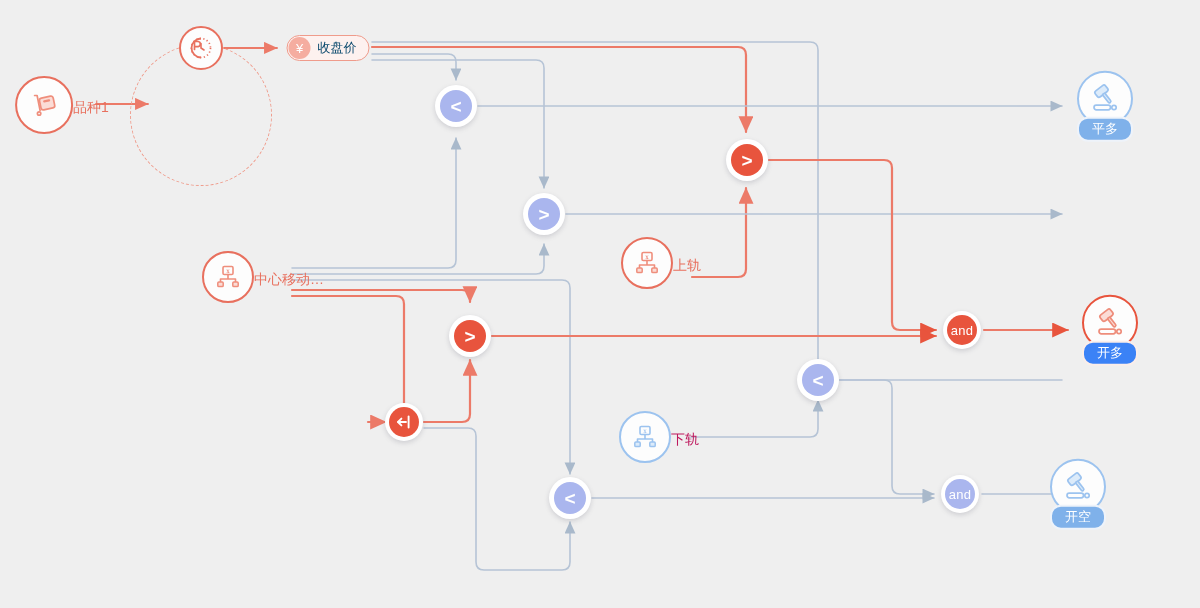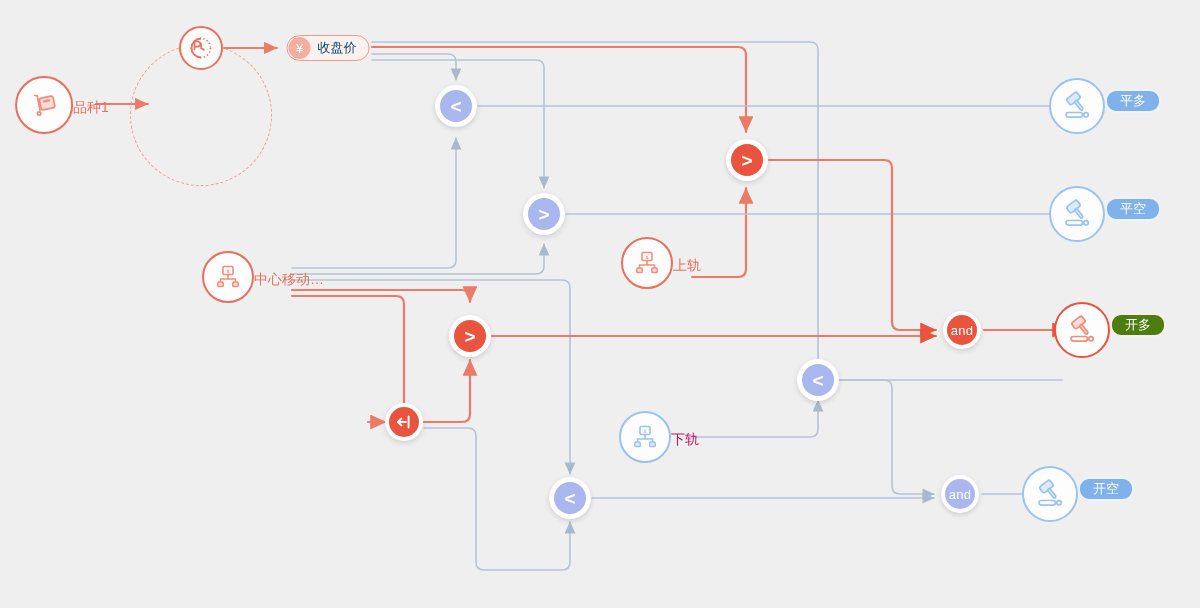--- a/index.html
+++ b/index.html
@@ -128,21 +128,21 @@
   .op .glyph { font-size: 19px; line-height: 1; font-weight: 700; }
 
   .op.small { width: 38px; height: 38px; }
   .op.small .disc { width: 30px; height: 30px; }
   .op.small .glyph { font-size: 13px; font-weight: 400; letter-spacing: .2px;}
 
   
   .action {
     position: absolute;
     transform: translate(-50%, -50%);
-    display: flex; flex-direction: row; align-items: center;
+    display: flex; flex-direction: column; align-items: center;
   }
   .action .face {
     width: 56px; height: 56px;
     border-radius: 50%;
     background: #fdfdfd;
     border: 2px solid #9cc3ef;
     display: flex; align-items: center; justify-content: center;
     box-sizing: border-box;
   }
   .action.red .face { border-color: #e8543d; }
@@ -151,21 +151,21 @@
     padding: 2px 13px 3px 13px;
     border-radius: 11px;
     background: #7fb1ea;
     border: 2px solid #eef3fa;
     color: #ffffff;
     font-size: 13px;
     line-height: 1.2;
     white-space: nowrap;
   }
   .action.red .tag {
-    background: #4d7c0f;
+    background: #3b82f6;
     border-color: #fbeeea;
   }
 </style>
 </head>
 <body>
 
 <div id="canvas">
 
   <svg id="edges" viewBox="0 0 1200 608" xmlns="http://www.w3.org/2000/svg">
     <defs>
@@ -375,33 +375,20 @@
           <rect x="10.5" y="3.5" width="13" height="7.5" rx="2.2" fill="#dcebfa" stroke="#9cc3ef" stroke-width="1.7"></rect>
           <rect x="15.6" y="10.5" width="2.8" height="11" rx="1.3" fill="#dcebfa" stroke="#9cc3ef" stroke-width="1.7"></rect>
         </g>
         <rect x="6" y="22.5" width="16.5" height="4.6" rx="2.3" fill="none" stroke="#9cc3ef" stroke-width="1.7"></rect>
         <circle cx="26" cy="24.8" r="2.2" fill="none" stroke="#9cc3ef" stroke-width="1.7"></circle>
       </svg>
     </div>
     <div class="tag">平多</div>
   </div>
 
-  <div class="action" style="left:1105px; top:214px;">
-    <div class="face">
-      <svg width="34" height="32" viewBox="0 0 34 32">
-        <g transform="rotate(-38 17 13)">
-          <rect x="10.5" y="3.5" width="13" height="7.5" rx="2.2" fill="#dcebfa" stroke="#9cc3ef" stroke-width="1.7"></rect>
-          <rect x="15.6" y="10.5" width="2.8" height="11" rx="1.3" fill="#dcebfa" stroke="#9cc3ef" stroke-width="1.7"></rect>
-        </g>
-        <rect x="6" y="22.5" width="16.5" height="4.6" rx="2.3" fill="none" stroke="#9cc3ef" stroke-width="1.7"></rect>
-        <circle cx="26" cy="24.8" r="2.2" fill="none" stroke="#9cc3ef" stroke-width="1.7"></circle>
-      </svg>
-    </div>
-    <div class="tag">平空</div>
-  </div>
 
   <div class="action red" style="left:1110px; top:330px;">
     <div class="face">
       <svg width="34" height="32" viewBox="0 0 34 32">
         <g transform="rotate(-38 17 13)">
           <rect x="10.5" y="3.5" width="13" height="7.5" rx="2.2" fill="#fbdcd6" stroke="#ee8d7b" stroke-width="1.7"></rect>
           <rect x="15.6" y="10.5" width="2.8" height="11" rx="1.3" fill="#fbdcd6" stroke="#ee8d7b" stroke-width="1.7"></rect>
         </g>
         <rect x="6" y="22.5" width="16.5" height="4.6" rx="2.3" fill="none" stroke="#ee8d7b" stroke-width="1.7"></rect>
         <circle cx="26" cy="24.8" r="2.2" fill="none" stroke="#ee8d7b" stroke-width="1.7"></circle>

